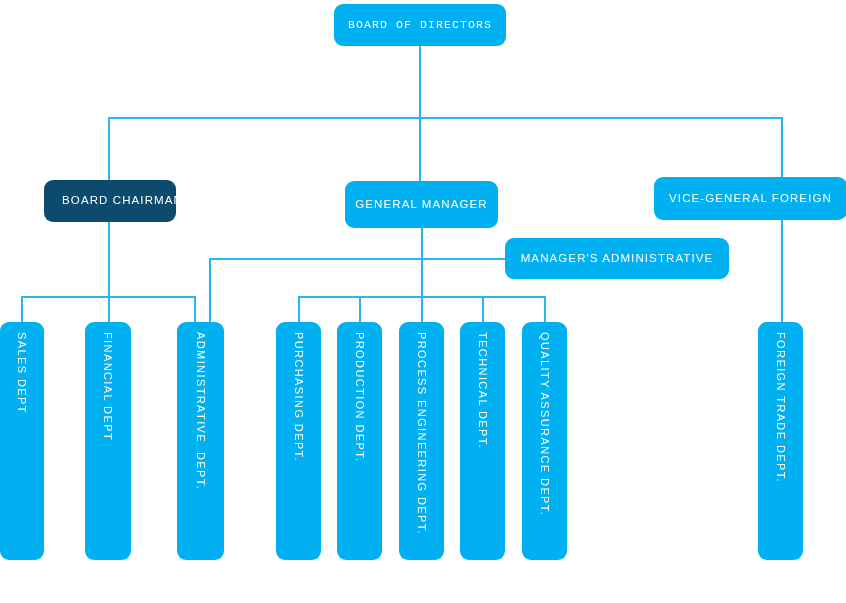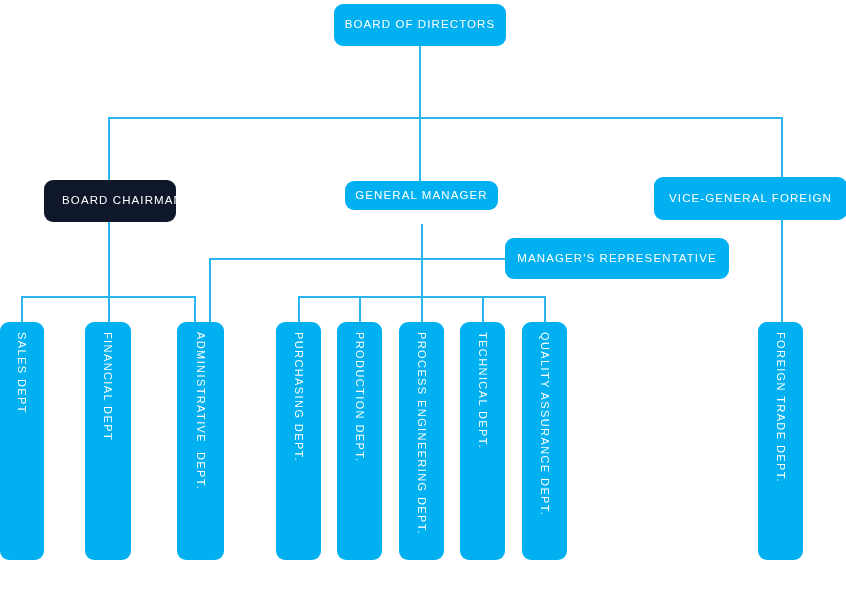--- a/index.html
+++ b/index.html
@@ -88,37 +88,37 @@
   <div class="line h" style="left: 298px; top: 296px; width: 248px; background: rgb(41, 182, 240);"></div>
   <div class="line v" style="left: 298px; top: 296px; height: 27px; background: rgb(41, 182, 240);"></div>
   <div class="line v" style="left: 359px; top: 296px; height: 27px; background: rgb(41, 182, 240);"></div>
   <div class="line v" style="left: 421px; top: 296px; height: 27px; background: rgb(41, 182, 240);"></div>
   <div class="line v" style="left: 482px; top: 296px; height: 27px; background: rgb(41, 182, 240);"></div>
   <div class="line v" style="left: 544px; top: 296px; height: 27px; background: rgb(41, 182, 240);"></div>
 
   <div class="line v" style="left: 781px; top: 220px; height: 103px; background: rgb(41, 182, 240);"></div>
 
   <div class="node" style="left: 334px; top: 4px; width: 172px; height: 42px; background: rgb(0, 176, 240);">
-    <span class="label" style="color: rgb(255, 255, 255);">BOARD OF DIRECTORS</span>
+    <span class="label" style="color: rgb(255, 255, 255); font-family: Liberation Mono, monospace;">BOARD OF DIRECTORS</span>
   </div>
 
-  <div class="node" style="left: 44px; top: 180px; width: 132px; height: 42px; background: #0f172a; padding-left: 25px;">
+  <div class="node" style="left: 44px; top: 180px; width: 132px; height: 42px; background: #0c4a6e; padding-left: 25px;">
     <span class="label" style="color: rgb(255, 255, 255);">BOARD CHAIRMAN</span>
   </div>
 
-  <div class="node" style="left: 345px; top: 181px; width: 153px; height: 29px; background: rgb(0, 176, 240);">
+  <div class="node" style="left: 345px; top: 181px; width: 153px; height: 47px; background: rgb(0, 176, 240);">
     <span class="label" style="color: rgb(255, 255, 255);">GENERAL MANAGER</span>
   </div>
 
   <div class="node" style="left: 654px; top: 177px; width: 193px; height: 43px; background: rgb(0, 176, 240);">
     <span class="label" style="color: rgb(255, 255, 255);">VICE-GENERAL FOREIGN</span>
   </div>
 
   <div class="node" style="left: 505px; top: 238px; width: 224px; height: 41px; background: rgb(0, 176, 240);">
-    <span class="label" style="color: rgb(255, 255, 255);">MANAGER'S REPRESENTATIVE</span>
+    <span class="label" style="color: rgb(255, 255, 255);">MANAGER'S ADMINISTRATIVE</span>
   </div>
 
   <div class="node vert" style="left: 0px; top: 322px; width: 44px; height: 238px; background: rgb(0, 176, 240);">
     <span class="label" style="color: rgb(255, 255, 255);">SALES DEPT</span>
   </div>
 
   <div class="node vert" style="left: 85px; top: 322px; width: 46px; height: 238px; background: rgb(0, 176, 240);">
     <span class="label" style="color: rgb(255, 255, 255);">FINANCIAL DEPT</span>
   </div>
 

